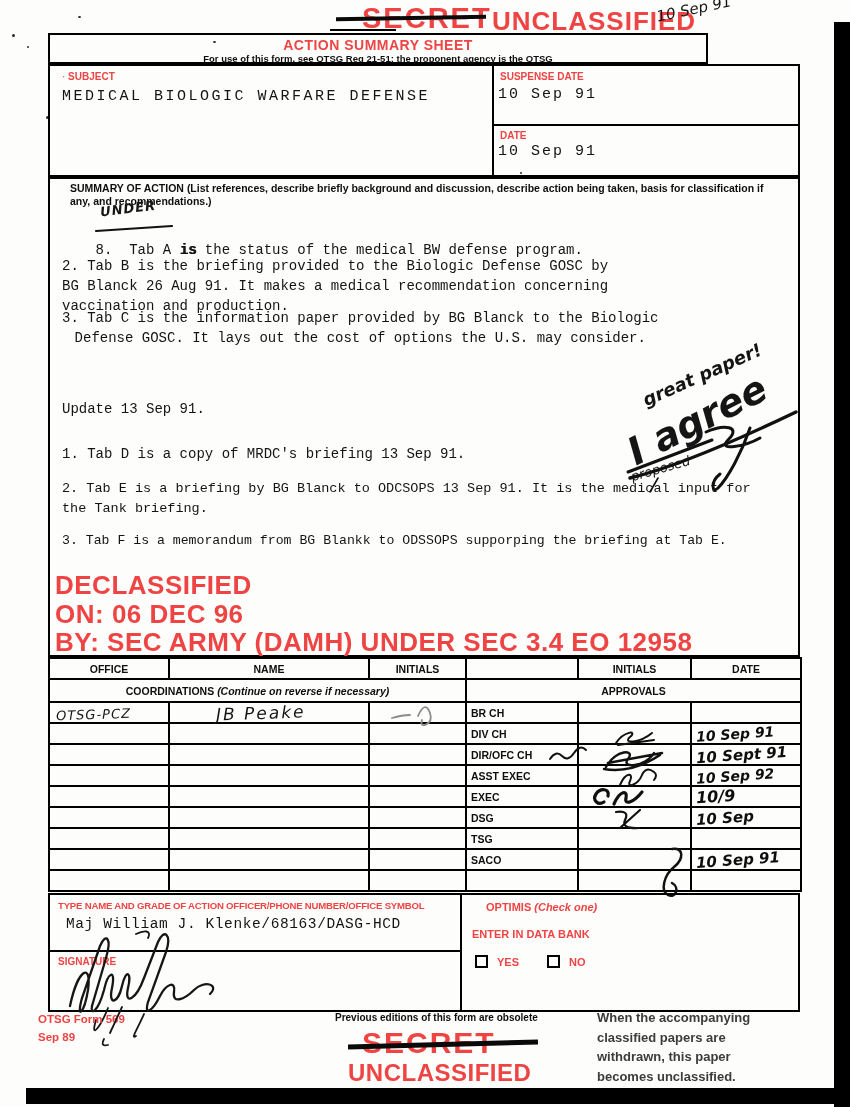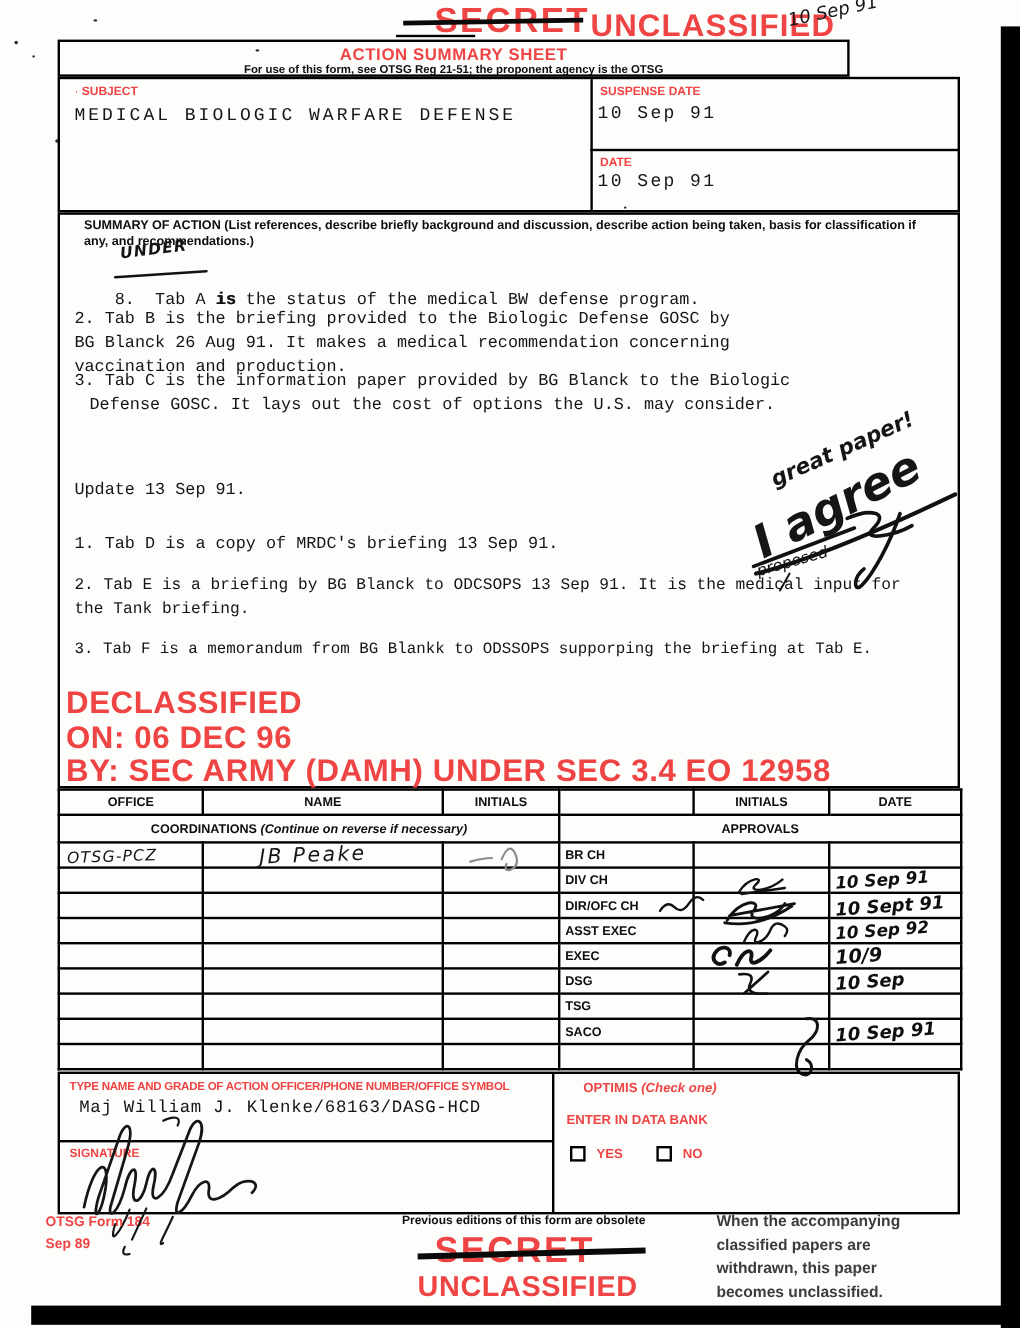--- a/index.html
+++ b/index.html
@@ -245,21 +245,21 @@
     <div class="chk" style="left:497px;top:60px;"></div>
     <div class="abs lbl" style="left:519px;top:61px;font-size:11px;">NO</div>
   </div>
 
   <svg style="left:48px;top:928px;" width="220" height="115" viewBox="0 0 220 115">
     <path d="M22,78 C30,40 44,34 40,62 C36,86 28,92 34,70 L52,18 C58,4 64,10 58,30 L44,78 C42,88 50,84 56,62 C60,44 68,40 64,60 C60,78 70,76 74,58 C78,40 84,44 80,60 C76,78 88,72 96,50 L110,14 C116,0 124,6 118,24 L100,74 C96,88 104,84 112,68 C118,56 128,52 126,64 C124,76 136,72 146,62 C156,52 172,56 162,66" stroke="#161616" stroke-width="2.3" fill="none" stroke-linecap="round"></path>
     <path d="M88,6 C96,2 104,2 100,10 M60,80 C52,100 42,112 48,92" stroke="#161616" stroke-width="1.8" fill="none" stroke-linecap="round"></path>
     <path d="M96,86 C90,100 82,112 88,108" stroke="#161616" stroke-width="1.8" fill="none" stroke-linecap="round"></path>
   </svg>
 
-  <div class="abs lbl" style="left:38px;top:1013px;font-size:11.5px;">OTSG Form 184</div>
+  <div class="abs lbl" style="left:38px;top:1013px;font-size:11.5px;">OTSG Form 569</div>
   <div class="abs lbl" style="left:38px;top:1031px;font-size:11.5px;">Sep 89</div>
   <svg style="left:92px;top:1005px;" width="45" height="45" viewBox="0 0 45 45">
     <path d="M30,2 L18,28 M12,34 q-4,8 4,6" stroke="#161616" stroke-width="1.8" fill="none" stroke-linecap="round"></path>
   </svg>
 
   <div class="abs" style="left:335px;top:1012px;font-size:10px;font-weight:bold;">Previous editions of this form are obsolete</div>
 
   <div class="abs lbl" style="left:362px;top:1026px;font-size:30px;letter-spacing:2px;">
     <span>SECRET</span>
   </div>

